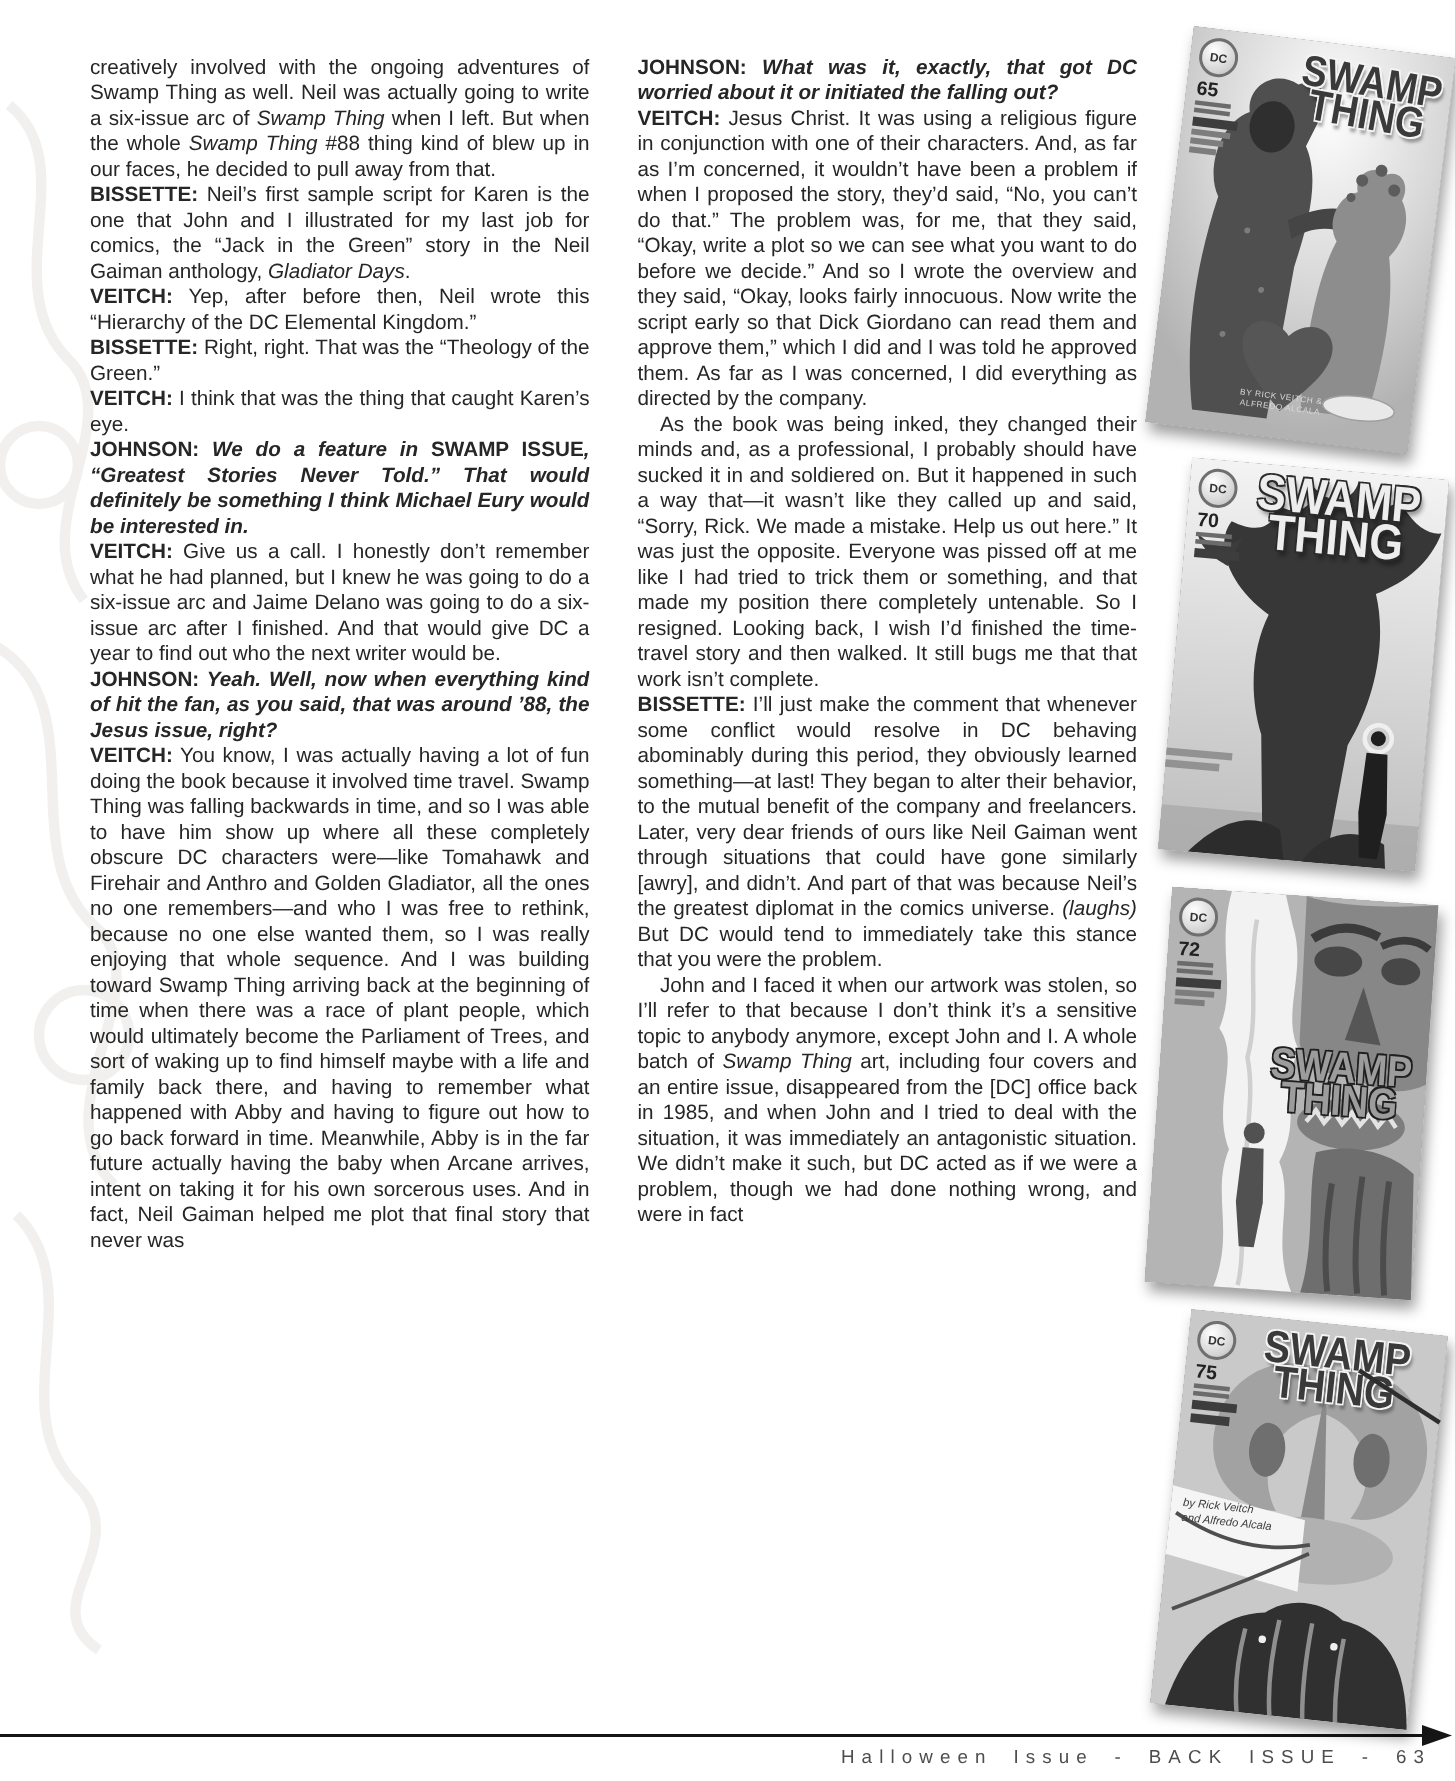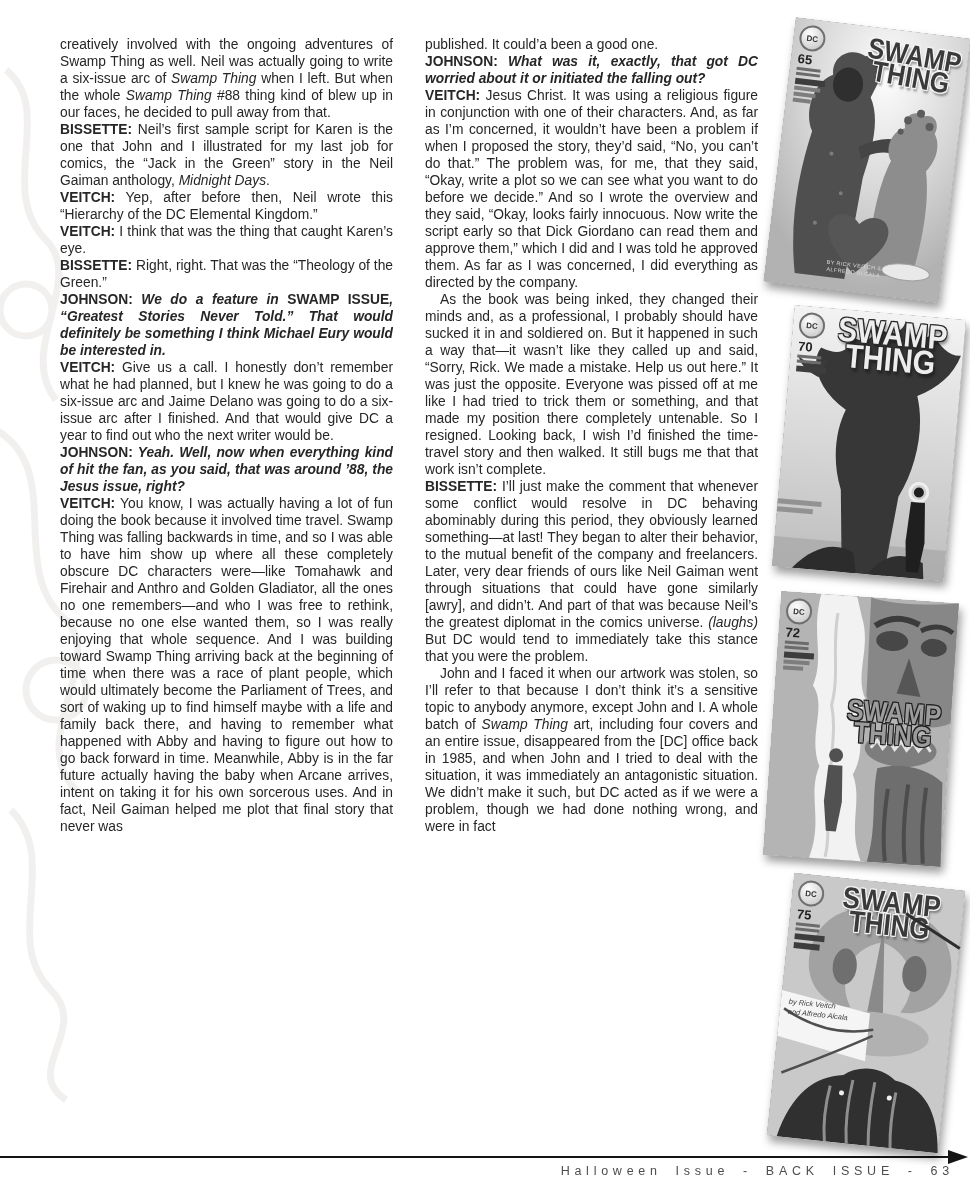--- a/index.html
+++ b/index.html
@@ -100,32 +100,31 @@
       <path d="M20,20 C70,60 10,140 60,190 C100,230 30,300 70,350"></path>
       <path d="M10,380 C80,420 20,520 80,570 C120,610 40,690 90,740"></path>
       <path d="M25,760 C75,810 15,890 65,940 C105,980 35,1020 80,1050"></path>
       <circle cx="40" cy="260" r="26"></circle>
       <circle cx="70" cy="640" r="30"></circle>
     </g>
   </svg>
 
   <div class="col col-left" id="col-left">
       <p><span>creatively involved with the ongoing adventures of Swamp Thing as well. Neil was actually going to write a six-issue arc of </span><span class="s-i">Swamp Thing</span><span> when I left. But when the whole </span><span class="s-i">Swamp Thing</span><span> #88 thing kind of blew up in our faces, he decided to pull away from that.</span></p>
-      <p><span class="s-b">BISSETTE:</span><span> Neil’s first sample script for Karen is the one that John and I illustrated for my last job for comics, the “Jack in the Green” story in the Neil Gaiman anthology, </span><span class="s-i">Midnight Days</span><span>.</span></p>
+      <p><span class="s-b">BISSETTE:</span><span> Neil’s first sample script for Karen is the one that John and I illustrated for my last job for comics, the “Jack in the Green” story in the Neil Gaiman anthology, </span><span class="s-i">Gladiator Days</span><span>.</span></p>
       <p><span class="s-b">VEITCH:</span><span> Yep, after before then, Neil wrote this “Hierarchy of the DC Elemental Kingdom.”</span></p>
+      <p><span class="s-b">BISSETTE:</span><span> Right, right. That was the “Theology of the Green.”</span></p>
       <p><span class="s-b">VEITCH:</span><span> I think that was the thing that caught Karen’s eye.</span></p>
-      <p><span class="s-b">BISSETTE:</span><span> Right, right. That was the “Theology of the Green.”</span></p>
       <p><span class="s-b">JOHNSON:</span><span class="s-bi"> We do a feature in </span><span class="s-b">SWAMP ISSUE</span><span class="s-bi">, “Greatest Stories Never Told.” That would definitely be something I think Michael Eury would be interested in.</span></p>
       <p><span class="s-b">VEITCH:</span><span> Give us a call. I honestly don’t remember what he had planned, but I knew he was going to do a six-issue arc and Jaime Delano was going to do a six-issue arc after I finished. And that would give DC a year to find out who the next writer would be.</span></p>
       <p><span class="s-b">JOHNSON:</span><span class="s-bi"> Yeah. Well, now when everything kind of hit the fan, as you said, that was around ’88, the Jesus issue, right?</span></p>
       <p><span class="s-b">VEITCH:</span><span> You know, I was actually having a lot of fun doing the book because it involved time travel. Swamp Thing was falling backwards in time, and so I was able to have him show up where all these completely obscure DC characters were—like Tomahawk and Firehair and Anthro and Golden Gladiator, all the ones no one remembers—and who I was free to rethink, because no one else wanted them, so I was really enjoying that whole sequence. And I was building toward Swamp Thing arriving back at the beginning of time when there was a race of plant people, which would ultimately become the Parliament of Trees, and sort of waking up to find himself maybe with a life and family back there, and having to remember what happened with Abby and having to figure out how to go back forward in time. Meanwhile, Abby is in the far future actually having the baby when Arcane arrives, intent on taking it for his own sorcerous uses. And in fact, Neil Gaiman helped me plot that final story that never was</span></p>
     </div>
 
   <div class="col col-mid" id="col-mid">
-      <p><span>published. It could’a been a good one.</span></p>
       <p><span class="s-b">JOHNSON:</span><span class="s-bi"> What was it, exactly, that got DC worried about it or initiated the falling out?</span></p>
       <p><span class="s-b">VEITCH:</span><span> Jesus Christ. It was using a religious figure in conjunction with one of their characters. And, as far as I’m concerned, it wouldn’t have been a problem if when I proposed the story, they’d said, “No, you can’t do that.” The problem was, for me, that they said, “Okay, write a plot so we can see what you want to do before we decide.” And so I wrote the overview and they said, “Okay, looks fairly innocuous. Now write the script early so that Dick Giordano can read them and approve them,” which I did and I was told he approved them. As far as I was concerned, I did everything as directed by the company.</span></p>
       <p class="indent"><span>As the book was being inked, they changed their minds and, as a professional, I probably should have sucked it in and soldiered on. But it happened in such a way that—it wasn’t like they called up and said, “Sorry, Rick. We made a mistake. Help us out here.” It was just the opposite. Everyone was pissed off at me like I had tried to trick them or something, and that made my position there completely untenable. So I resigned. Looking back, I wish I’d finished the time-travel story and then walked. It still bugs me that that work isn’t complete.</span></p>
       <p><span class="s-b">BISSETTE:</span><span> I’ll just make the comment that whenever some conflict would resolve in DC behaving abominably during this period, they obviously learned something—at last! They began to alter their behavior, to the mutual benefit of the company and freelancers. Later, very dear friends of ours like Neil Gaiman went through situations that could have gone similarly [awry], and didn’t. And part of that was because Neil’s the greatest diplomat in the comics universe. </span><span class="s-i">(laughs)</span><span> But DC would tend to immediately take this stance that you were the problem.</span></p>
       <p class="indent"><span>John and I faced it when our artwork was stolen, so I’ll refer to that because I don’t think it’s a sensitive topic to anybody anymore, except John and I. A whole batch of </span><span class="s-i">Swamp Thing</span><span> art, including four covers and an entire issue, disappeared from the [DC] office back in 1985, and when John and I tried to deal with the situation, it was immediately an antagonistic situation. We didn’t make it such, but DC acted as if we were a problem, though we had done nothing wrong, and were in fact</span></p>
     </div>
 
   <div class="cover cover-1">
     <svg class="art" viewBox="0 0 176 264" preserveAspectRatio="none">
       <defs>

